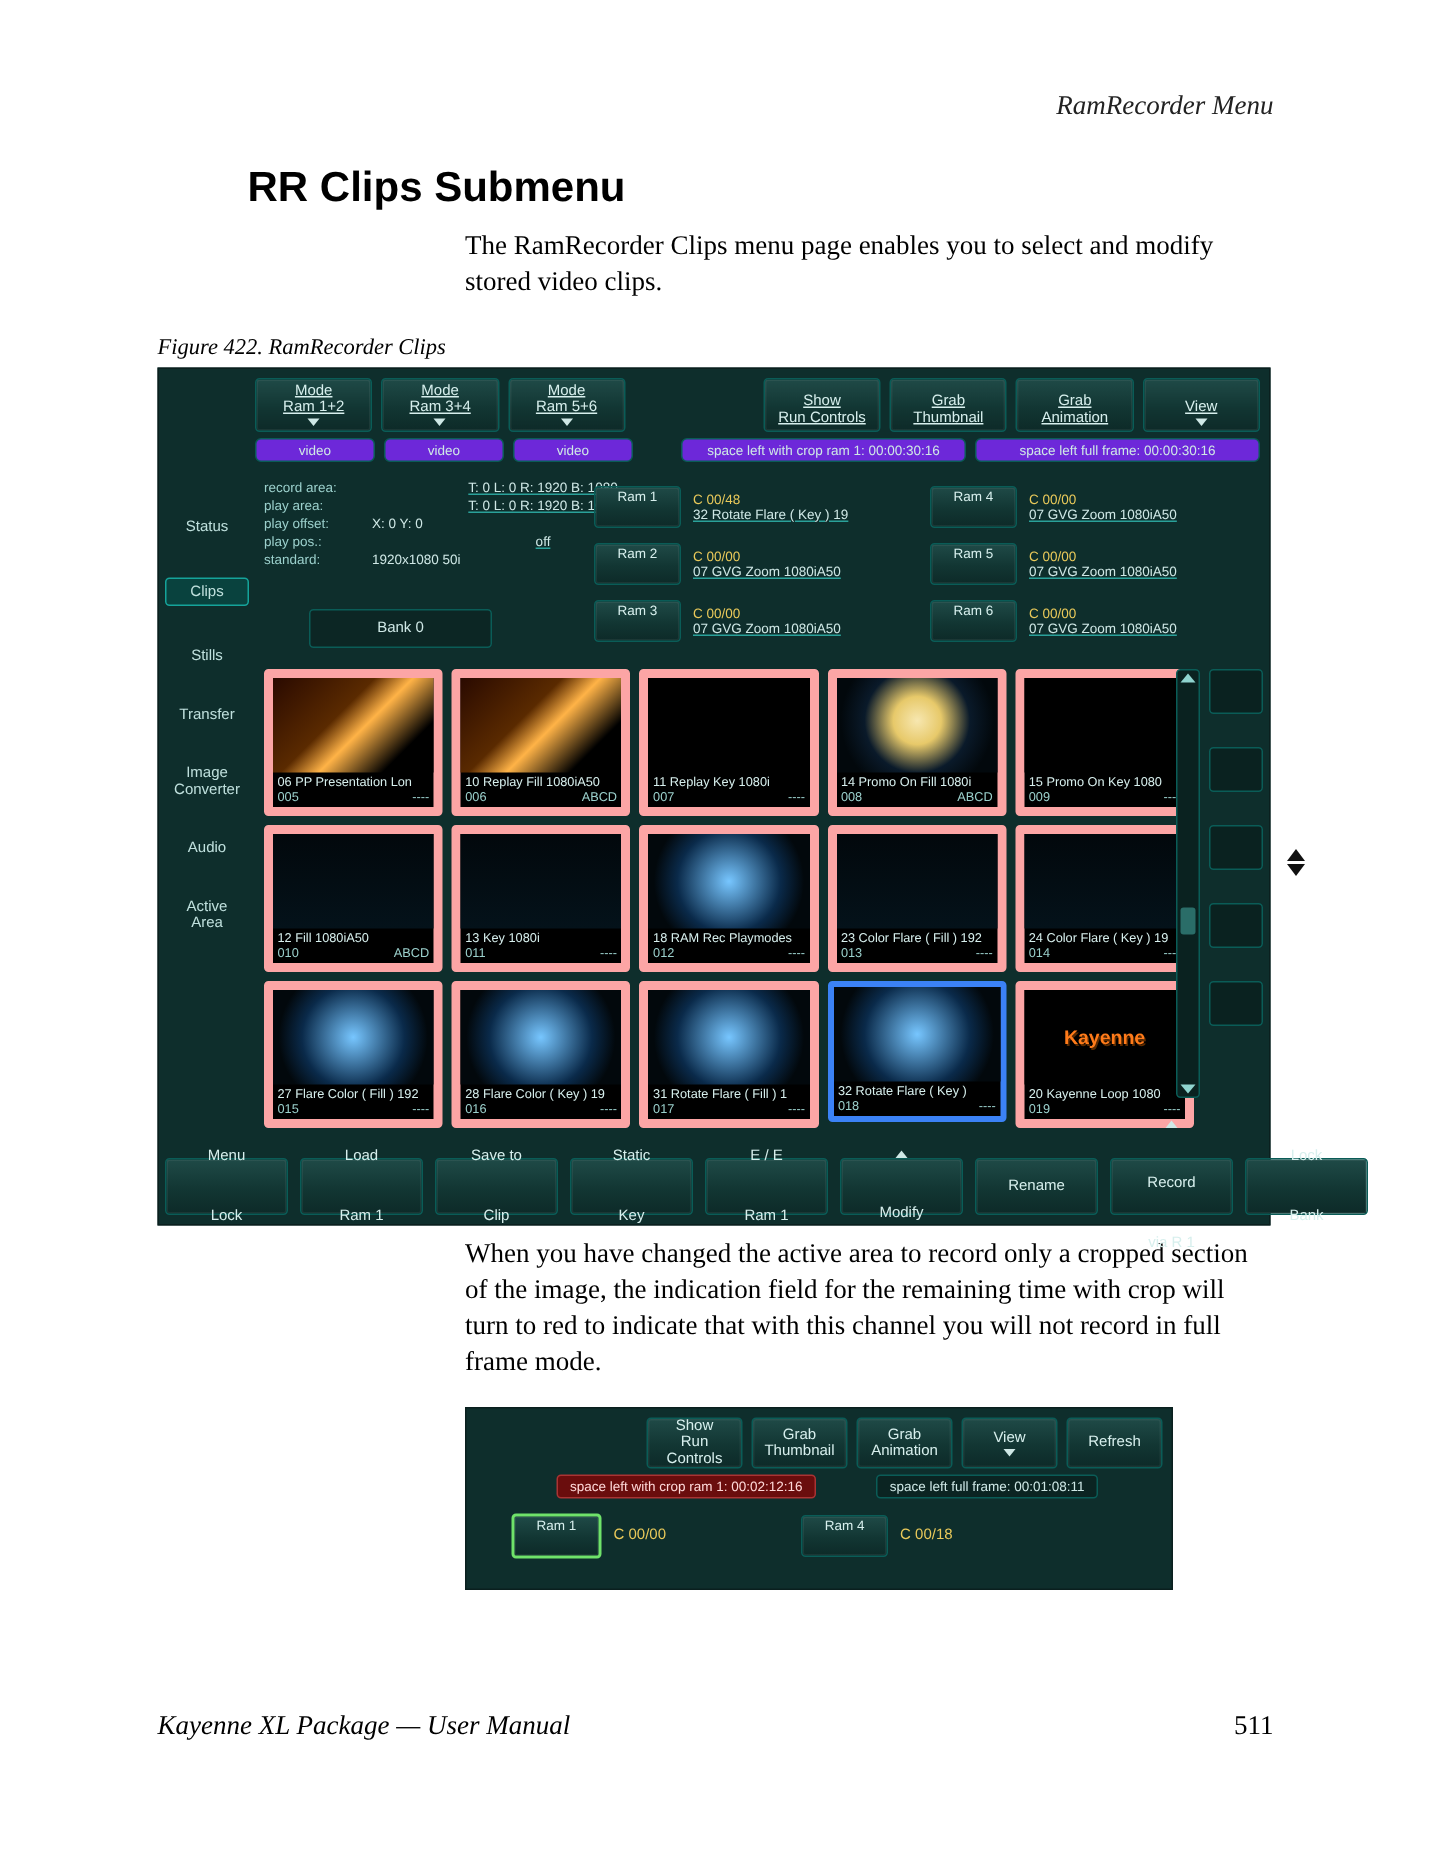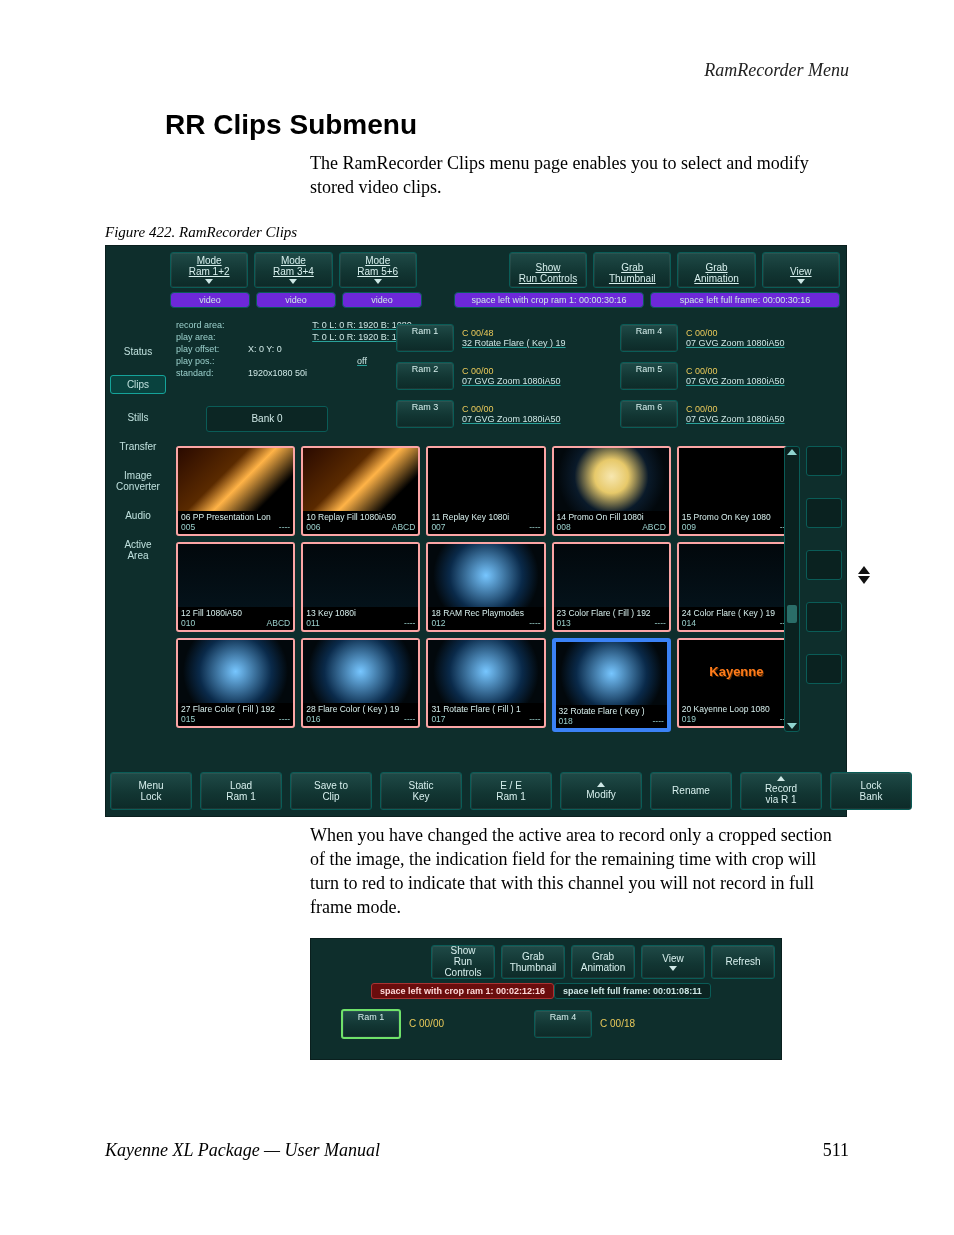--- a/index.html
+++ b/index.html
@@ -87,21 +87,21 @@
   .top-row .btn { width:70px; height:28px; display:flex; flex-direction:column; justify-content:flex-end;text-decoration:underline; }
   .top-row .gap { flex:0 0 80px; }
   .second-row { display:flex; gap:6px; padding:0 6px 4px 64px; }
   .pill {
     background:#6d28d9; border:1px solid #0a5c57; border-radius:4px;
     color:#cfe8e6; font-size:9px; text-align:center; padding:2px 6px;
   }
   .pill.wide { flex:1; }
   .left-rail {
     position:absolute; left:4px; top:100px; width:56px;
-    display:flex; flex-direction:column; gap:18px;
+    display:flex; flex-direction:column; gap:28px;
   }
   .rail-item { color:#bfe0dd; font-size:10px; text-align:center; line-height:1.1; }
   .rail-item.sel { background:#09423e; border:1px solid #15a39a; border-radius:3px; padding:3px 0;}
   .info-block {
     position:absolute; left:70px; top:74px; width:300px;
     display:grid; grid-template-columns:66px 1fr; row-gap:2px; column-gap:6px;
     font-size:9px; color:#9bd0cc;
   }
   .info-block .v { color:#cfe8e6; }
   .bank-box {
@@ -115,21 +115,21 @@
     align-items:center;
   }
   .ram-btn { width:52px; height:22px; }
   .ram-readout { font-size:9px; }
   .ram-readout .c { color:#e9c95a; }
   .thumb-grid {
     position:absolute; left:70px; top:200px; width:620px;
     display:grid; grid-template-columns:repeat(5, 1fr); gap:6px;
   }
   .thumb {
-    border:2px solid #fca5a5; border-radius:3px; background:#000; height:86px;
+    border:6px solid #fca5a5; border-radius:3px; background:#000; height:86px;
     display:flex; flex-direction:column; font-size:8.5px;
   }
   .thumb .img { flex:1; background:linear-gradient(135deg,#2a0a00,#5a2a00 40%,#ffb347 55%,#000 80%); }
   .thumb .img.dark { background:linear-gradient(#02080c,#04121a); }
   .thumb .img.blue { background:radial-gradient(circle at 50% 50%, #77c6ff 0%, #0a2a4a 55%, #02080c 80%); }
   .thumb .img.orb { background:radial-gradient(circle at 50% 45%, #f7e7b0 0%, #e7c96a 25%, #0a1a2a 55%, #02080c 80%); }
   .thumb .img.black { background:#000; }
   .thumb .img.brand { background:#000; display:flex;align-items:center;justify-content:center; color:#ff7b1a; font-weight:bold; font-size:13px; font-family:Arial; text-shadow:1px 1px 0 #5a2a00; }
   .thumb.sel { border:4px solid #3b82f6; }
   .thumb .t1 { padding:1px 3px 0; color:#d7efed; white-space:nowrap; overflow:hidden; text-overflow:ellipsis;}
@@ -150,27 +150,27 @@
   .right-slots .slot { height:28px; background:#0a2220; border:1px solid #0a5c57; border-radius:3px;}
   .knob-host { position:absolute; right:-30px; top:320px; width:24px; height:36px; display:flex; flex-direction:column; align-items:center; gap:2px;}
   .knob-host .caret{width:0;height:0;border-left:6px solid transparent;border-right:6px solid transparent;}
   .knob-host .cu{border-bottom:8px solid #111;}
   .knob-host .cd{border-top:8px solid #111;}
   .bottom-row {
     position:absolute; left:4px; right:4px; bottom:6px;
     display:flex; gap:8px; align-items:stretch;
   }
   .bottom-row .btn { flex:0 0 72px; height:30px; display:flex; flex-direction:column; justify-content:center;}
-  .bottom-row .btn.two { flex:0 0 72px; }
+  .bottom-row .btn.two { flex:0 0 72px;gap:29px; }
 
   
   .fig423 { width:470px; height:120px; margin-left:205px; }
   .f423-top { display:flex; gap:6px; padding:6px 6px 4px 120px;}
   .f423-top .btn{ width:64px; height:26px; display:flex;flex-direction:column;justify-content:center;}
-  .f423-bars { display:flex; padding:0 10px 4px 60px;font-weight:bold;}
+  .f423-bars { display:flex; gap:40px; padding:0 10px 4px 60px;}
   .bar { font-size:9px; padding:2px 8px; border-radius:3px; }
   .bar.red { background:#6a0d0d; border:1px solid #a33; color:#ffd9d9;}
   .bar.teal{ background:#0b2422; border:1px solid #0a5c57; color:#cfe8e6;}
   .f423-rams { display:flex; gap:90px; padding:6px 10px 6px 30px; align-items:center;}
   .f423-rams .ram-btn{ border:2px solid #6fe26a; }
   .f423-rams .ram-btn.plain{ border:1px solid #0a5c57;}
 
   
   .page-footer {
     display:flex; justify-content:space-between; align-items:flex-start;

